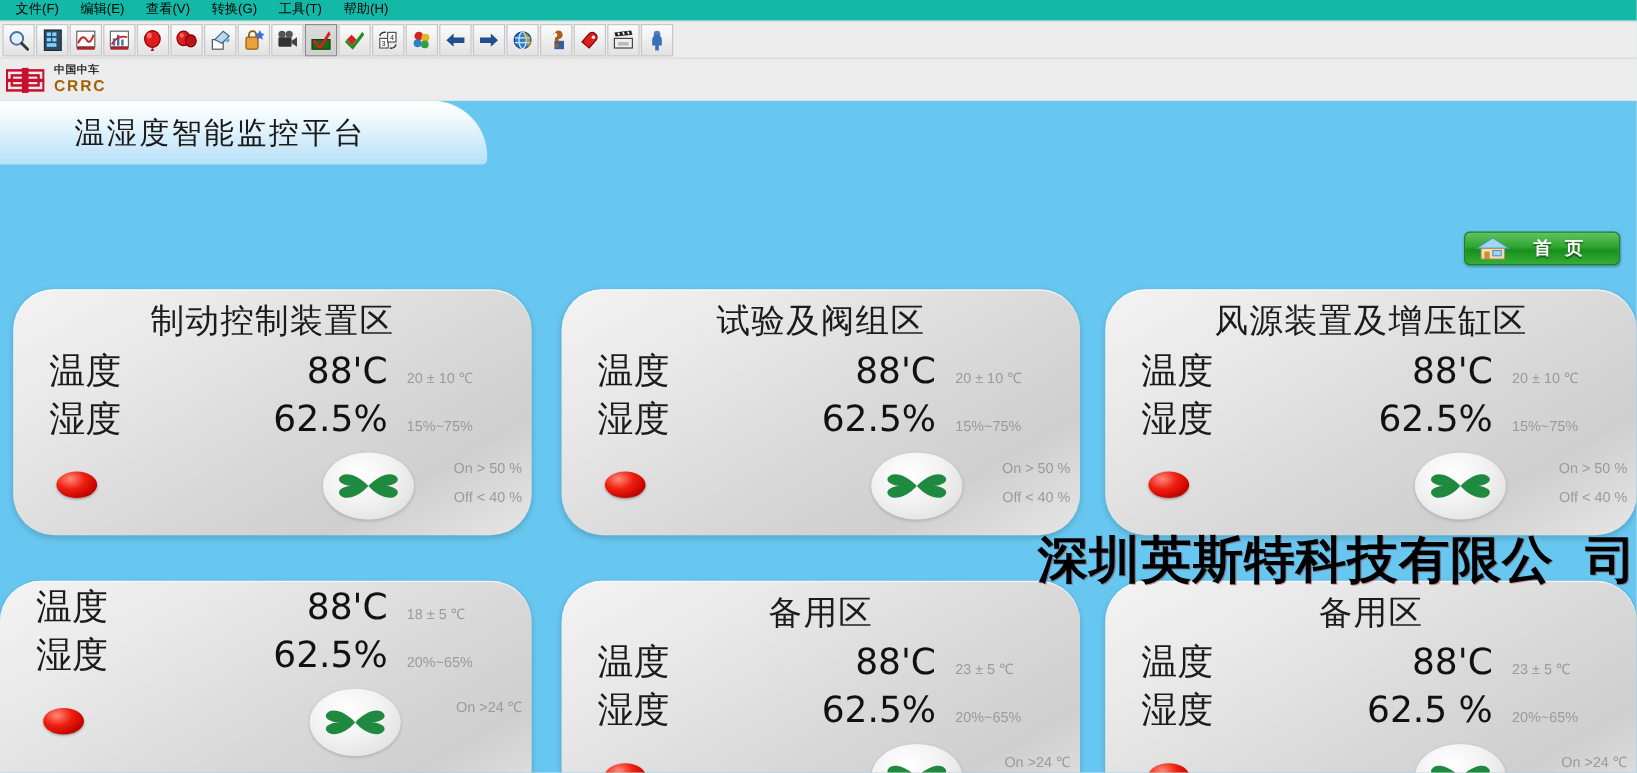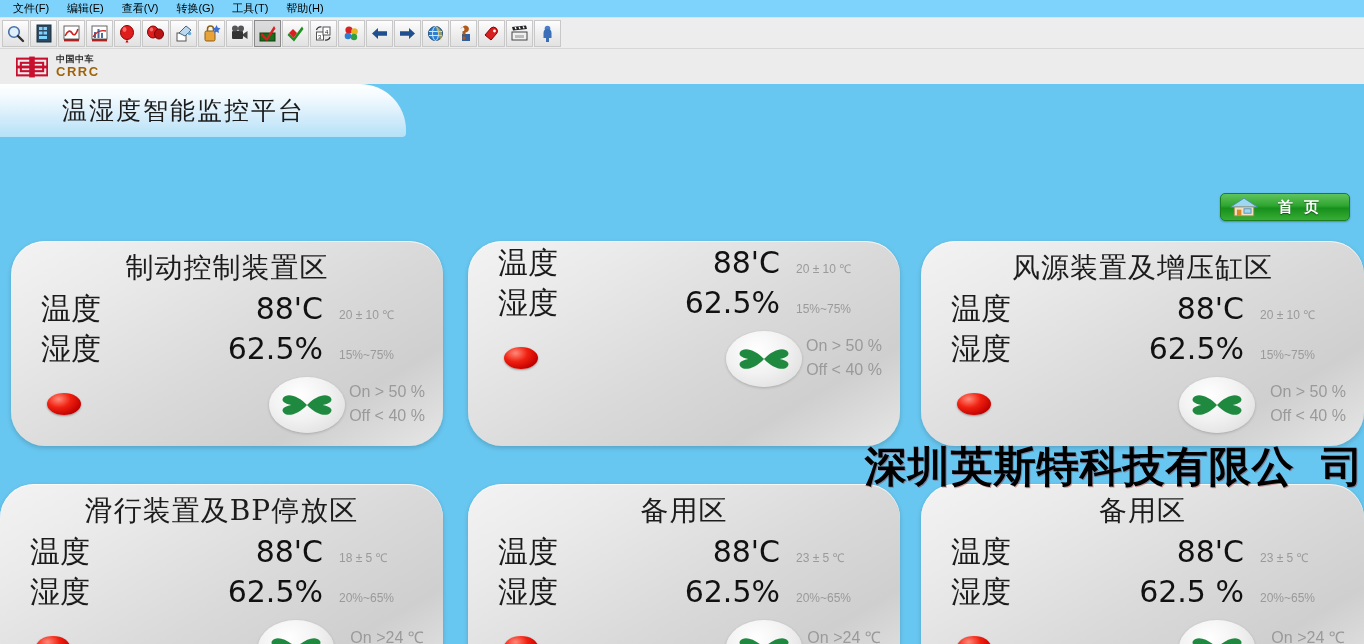--- a/index.html
+++ b/index.html
@@ -5,21 +5,21 @@
   * { box-sizing: border-box; margin: 0; padding: 0; }
   html, body {
     width: 1364px; height: 644px;
     font-family: "Liberation Sans", "DejaVu Sans", sans-serif;
     background: #ececec;
     overflow: hidden;
   }
   
   #menubar {
     height: 18px;
-    background: #7dd3fc;
+    background: #14b8a6;
     display: flex;
     align-items: center;
     padding-left: 4px;
     border-bottom: 1px solid #e2e2e2;
   }
   .menu-item {
     font-size: 11px;
     color: #000;
     padding: 1px 9px 2px 9px;
     white-space: nowrap;
@@ -46,21 +46,21 @@
     background: linear-gradient(180deg,#dcdcdc 0%, #cfcfcf 100%);
     border-color: #8a8a8a;
   }
   .tb-btn svg { display: block; }
   
   #logobar {
     height: 35px;
     background: #ececec;
     display: flex;
     align-items: center;
-    padding-left: 16px;
+    padding-left: 5px;
   }
   #crrc-mark {
     width: 32px; height: 22px;
     margin-right: 8px;
     flex: none;
   }
   #crrc-text { line-height: 1; }
   #crrc-cn {
     font-size: 9px; letter-spacing: 0.5px; color: #2b2b2b;
     font-family: "DejaVu Sans", sans-serif; font-weight: bold;
@@ -210,23 +210,23 @@
     position: absolute; inset: 0;
     border-radius: 50%;
     background: radial-gradient(ellipse at 40% 32%, #ffffff 0%, #f2f2f2 45%, #d8d8d8 100%);
     box-shadow: 0 1px 3px rgba(0,0,0,.2);
   }
   .fan svg { position: absolute; left: 8px; top: 3px; }
   .ctrl {
     position: absolute;
     right: 8px;
     width: 96px;
-    text-align: center;
+    text-align: right;
     font-family: "Liberation Sans", sans-serif;
-    font-size: 16px;
+    font-size: 12px;
     color: #9a9a9a;
     white-space: nowrap;
   }
   .ctrl.on  { top: 14px; }
   .ctrl.off { top: 38px; }
 </style>
 </head>
 <body>
 
 <div id="menubar">
@@ -452,20 +452,21 @@
                 <path d="M30 25 C38 34 50 38 54 32 C57 27 46 23 30 25Z"></path>
               </g>
             </svg>
         </div>
         <div class="ctrl on">On &gt; 50 %</div>
         <div class="ctrl off">Off &lt; 40 %</div>
       </div>
     </div>
 
     <div class="panel p1">
+      <div class="panel-title">试验及阀组区</div>
       <div class="rows">
         <div class="row">
           <div class="row-label">温度</div>
           <div class="row-value">88'C</div>
           <div class="row-spec">20 ± 10 ℃</div>
         </div>
         <div class="row">
           <div class="row-label">湿度</div>
           <div class="row-value">62.5%</div>
           <div class="row-spec">15%~75%</div>
@@ -515,21 +516,20 @@
                 <path d="M30 25 C38 34 50 38 54 32 C57 27 46 23 30 25Z"></path>
               </g>
             </svg>
         </div>
         <div class="ctrl on">On &gt; 50 %</div>
         <div class="ctrl off">Off &lt; 40 %</div>
       </div>
     </div>
 
     <div class="panel p3">
-      <div class="panel-title">滑行装置及BP停放区</div>
       <div class="rows">
         <div class="row">
           <div class="row-label">温度</div>
           <div class="row-value">88'C</div>
           <div class="row-spec">18 ±  5 ℃</div>
         </div>
         <div class="row">
           <div class="row-label">湿度</div>
           <div class="row-value">62.5%</div>
           <div class="row-spec">20%~65%</div>

